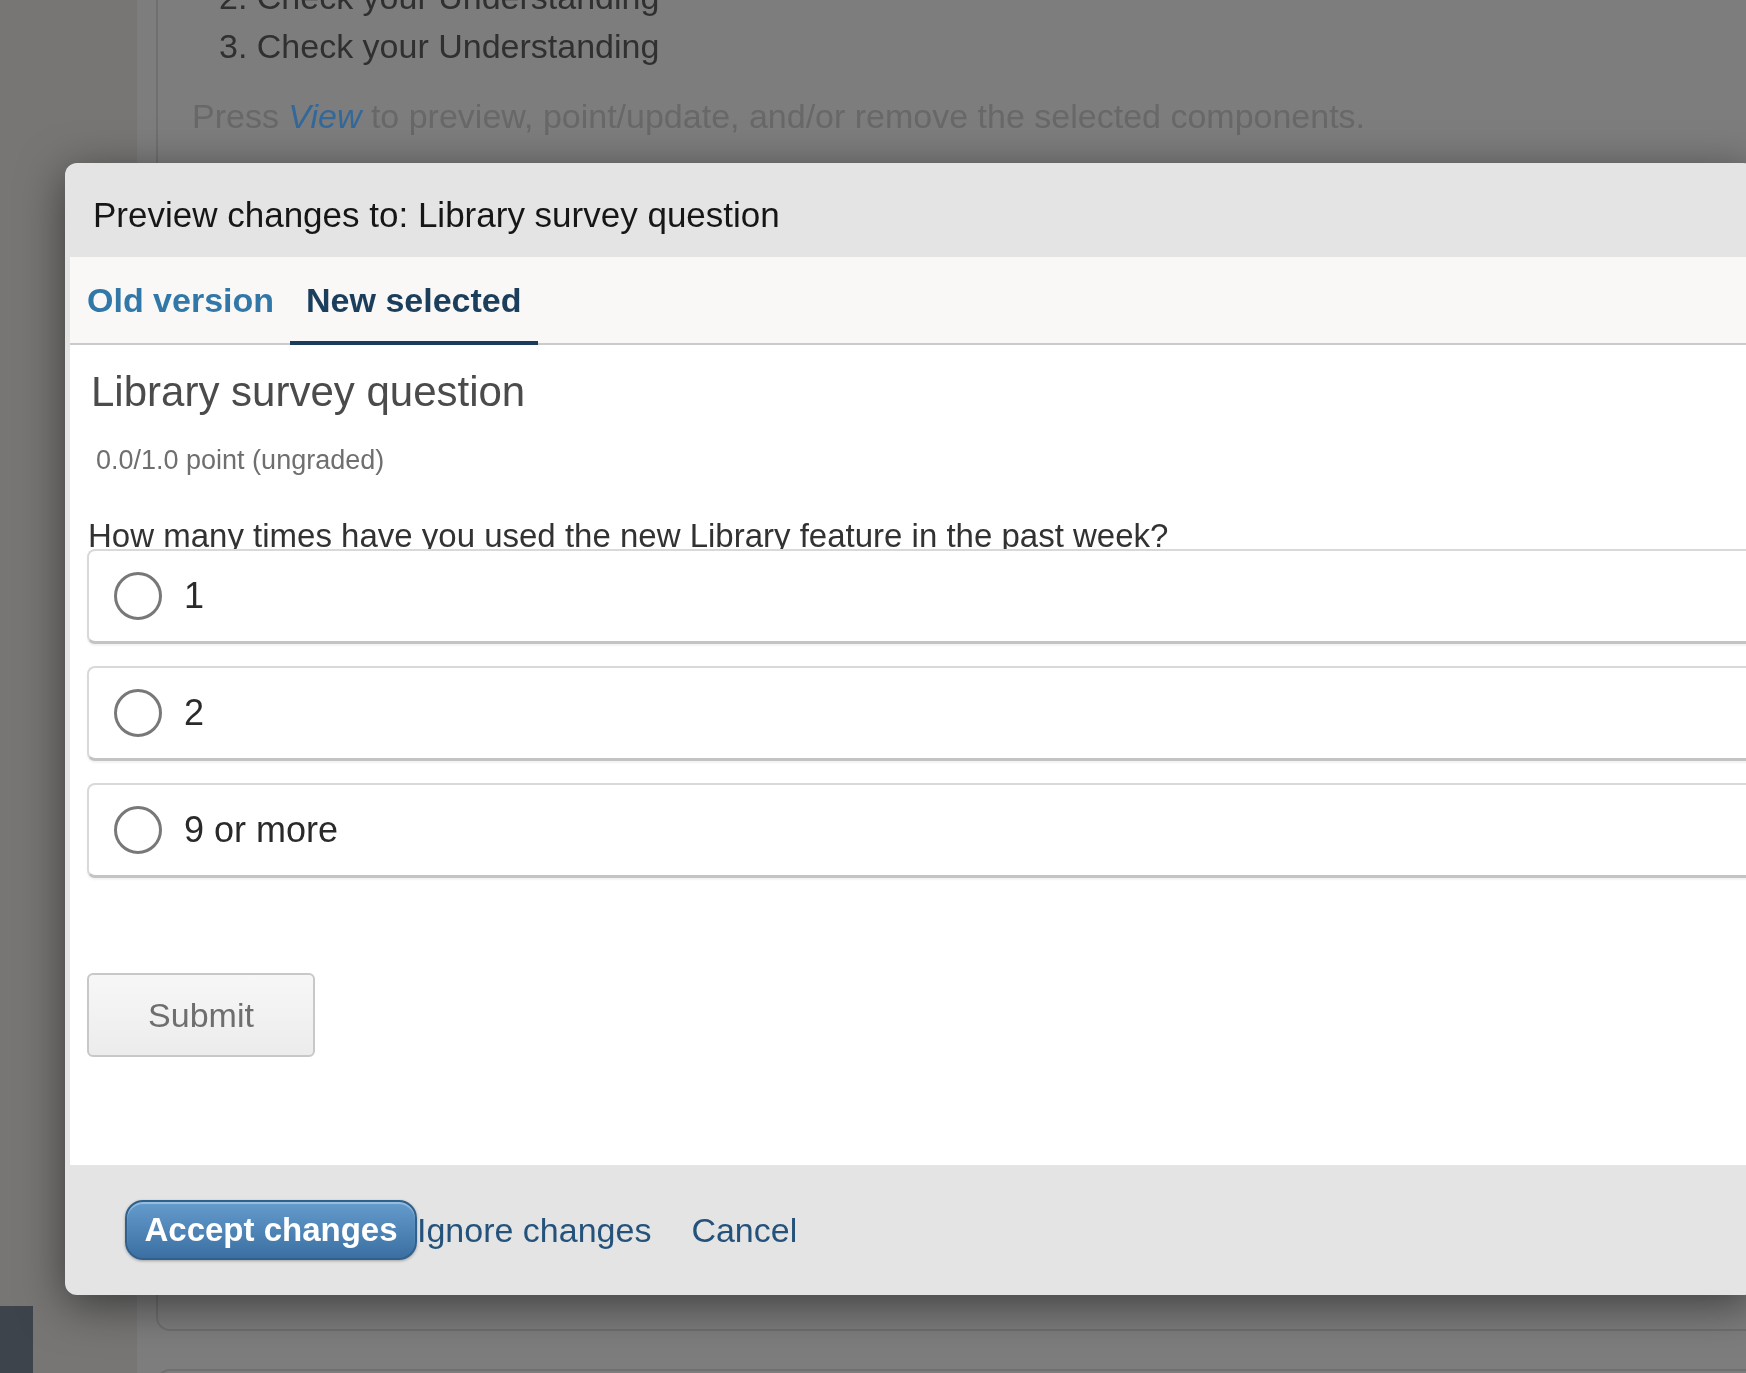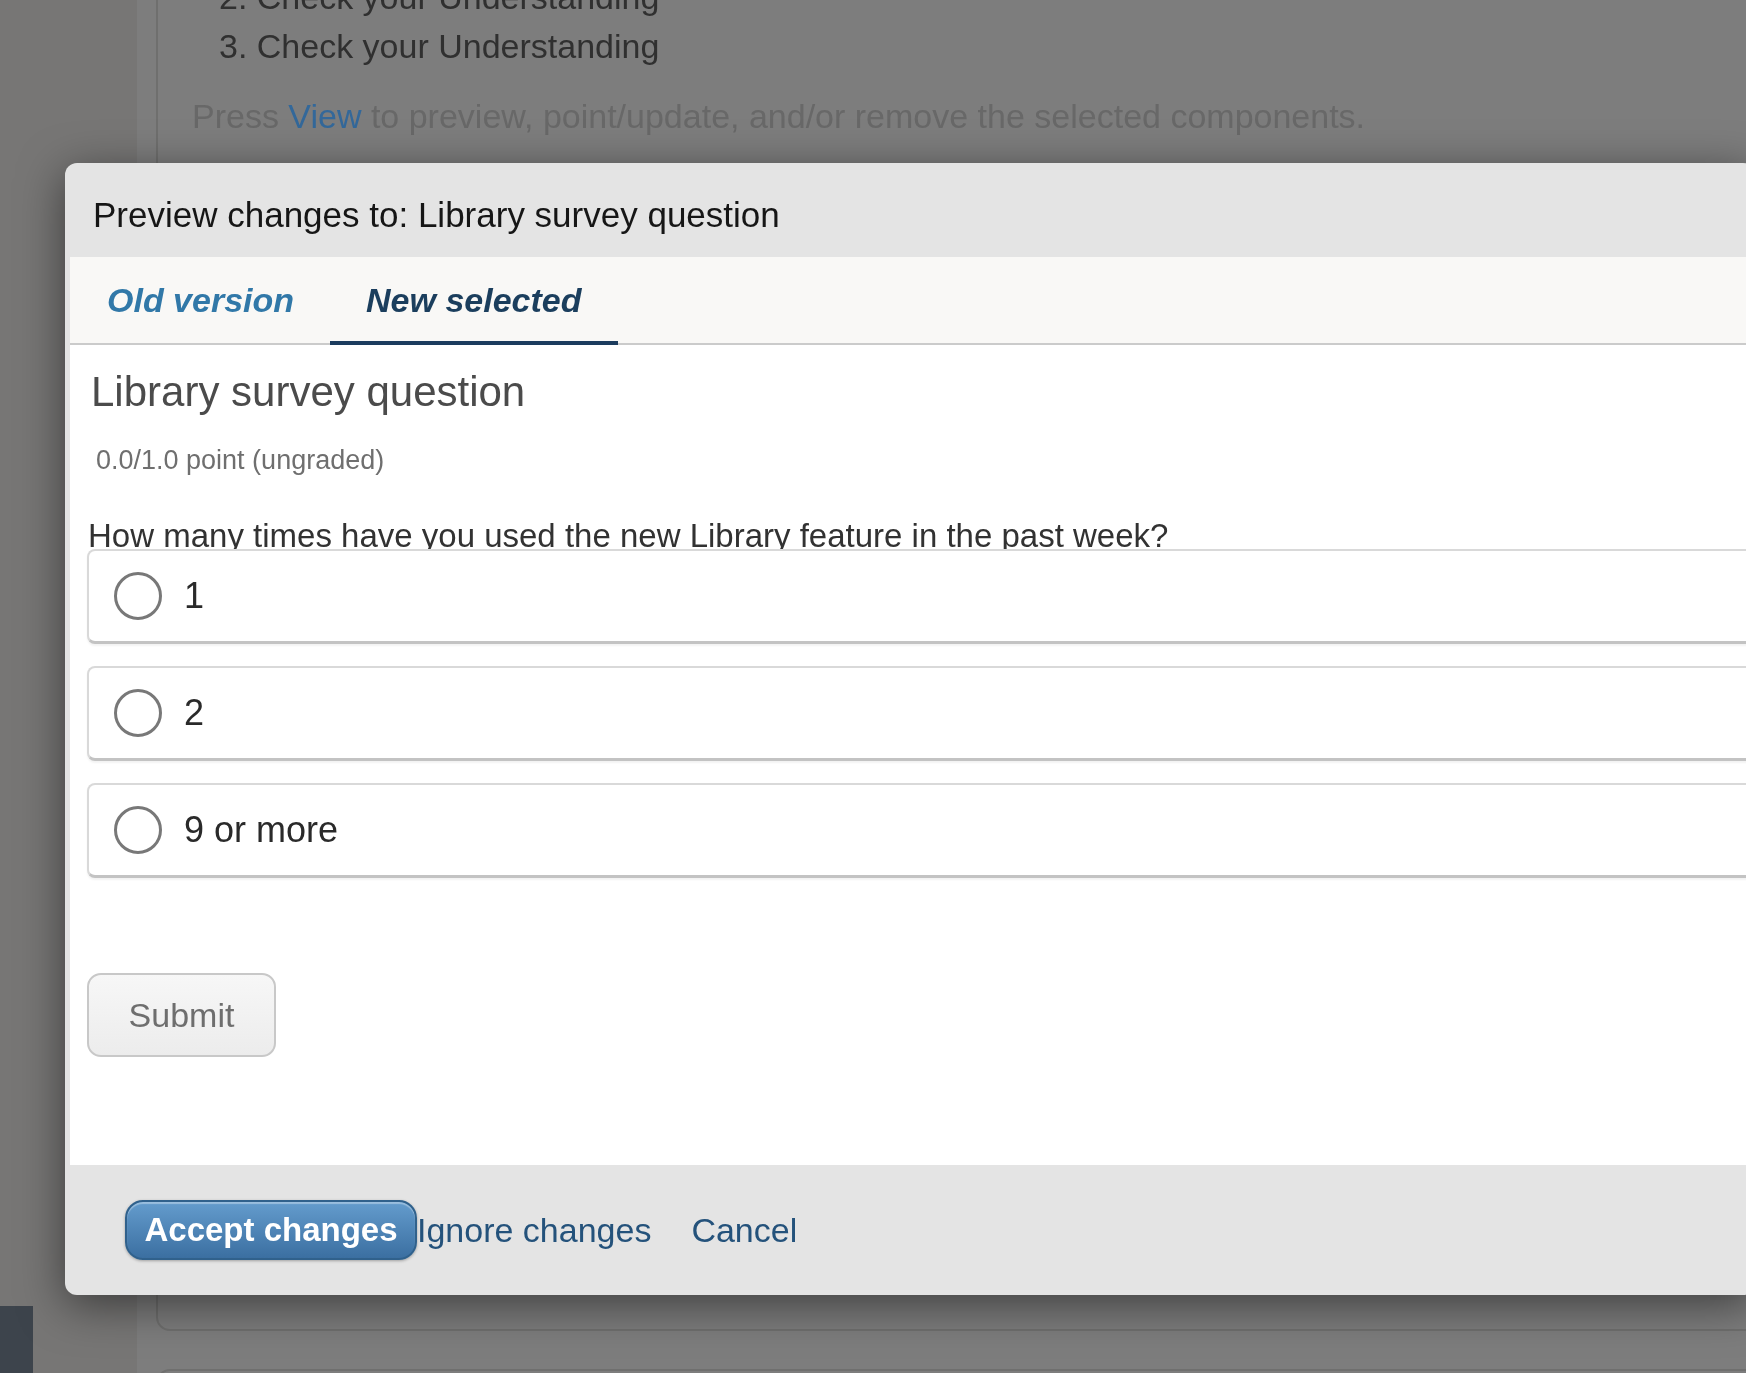--- a/index.html
+++ b/index.html
@@ -10,45 +10,45 @@
   }
   
   .bg-left-strip{position:absolute;left:0;top:0;width:137px;height:1373px;background:#777675;}
   .bg-panel{position:absolute;left:156px;top:-40px;width:1700px;height:1371px;
     border:2px solid #6f6f6e;border-radius:14px;box-sizing:border-box;}
   .bg-panel-next{position:absolute;left:156px;top:1369px;width:1700px;height:80px;
     border:2px solid #6f6f6e;border-radius:14px 14px 0 0;box-sizing:border-box;}
   .bg-dark-square{position:absolute;left:0;top:1306px;width:33px;height:67px;background:#3d444c;}
   .bg-list{position:absolute;left:219px;top:-27px;font-size:34px;line-height:49px;color:#303030;}
   .bg-hint{position:absolute;left:192px;top:97px;font-size:34px;color:#686868;white-space:nowrap;}
-  .bg-hint .view-link{color:#33689a;}
+  .bg-hint .view-link{color:#33689a;font-style:italic;}
   
   .modal{position:absolute;left:65px;top:163px;width:1690px;height:1132px;
     background:#e4e4e4;border-radius:12px;box-shadow:0 10px 45px rgba(0,0,0,0.5);}
   .modal-title{position:absolute;left:28px;top:32px;font-size:35px;color:#161616;white-space:nowrap;}
   .modal-inner{position:absolute;left:5px;right:0;top:94px;height:908px;}
   .tabbar{height:86px;background:#f9f8f6;border-bottom:2px solid #cbcbcb;
     display:flex;padding-left:1px;font-size:34px;font-weight:bold;}
-  .tab{padding:0 36px;line-height:86px;position:relative;cursor:pointer;white-space:nowrap;font-style:italic;}
+  .tab{padding:0 16px;line-height:86px;position:relative;cursor:pointer;white-space:nowrap;}
   .tab-old{color:#3178a8;}
   .tab-new{color:#1b3e5d;}
   .tab.active::after{content:'';position:absolute;left:0;right:0;bottom:-5px;height:7px;background:#1c3c5e;}
   .content{position:absolute;top:88px;left:0;right:0;height:820px;background:#ffffff;}
   .q-heading{position:absolute;left:21px;top:23px;font-size:42px;color:#4b4b4b;white-space:nowrap;}
   .q-points{position:absolute;left:18px;top:100px;font-size:27px;color:#6f6f6f;white-space:nowrap;margin-left:8px;}
   .q-prompt{position:absolute;left:18px;top:172px;font-size:33px;color:#323232;white-space:nowrap;}
   .options{position:absolute;left:17px;top:204px;right:-40px;}
   .option-card{height:90px;background:#ffffff;border:2px solid #d9d9d9;border-bottom:3px solid #c3c3c3;
     border-radius:8px;margin-bottom:22px;display:flex;align-items:center;padding-left:25px;
     box-shadow:0 2px 2px rgba(0,0,0,0.05);cursor:pointer;}
   .radio{width:42px;height:42px;border:3px solid #787878;border-radius:50%;background:#fff;
     margin-right:22px;flex-shrink:0;}
   .option-label{font-size:36px;color:#2a2a2a;}
-  .submit-btn{position:absolute;left:17px;top:628px;width:189px;height:84px;
-    background:linear-gradient(180deg,#f7f7f7,#ececec);border:2px solid #c8c8c8;border-radius:14px;
+  .submit-btn{position:absolute;left:17px;top:628px;width:228px;height:84px;
+    background:linear-gradient(180deg,#f7f7f7,#ececec);border:2px solid #c8c8c8;border-radius:6px;
     font-size:34px;color:#6e6e6e;font-family:inherit;cursor:pointer;box-sizing:border-box;}
   .modal-footer{position:absolute;left:0;right:0;bottom:0;height:130px;display:flex;align-items:center;padding-left:60px;}
   .accept-btn{width:292px;height:60px;border-radius:18px;border:2px solid #30618c;
     background:linear-gradient(180deg,#649ccd,#3b6fa1);color:#ffffff;font-weight:bold;font-size:33px;
     font-family:inherit;cursor:pointer;box-sizing:border-box;
     box-shadow:inset 0 2px 1px rgba(255,255,255,0.35),0 1px 3px rgba(0,0,0,0.3);}
   .footer-link{font-size:34px;color:#24527b;cursor:pointer;white-space:nowrap;}
   .footer-link.ignore{}
   .footer-link.cancel{margin-left:40px;}
 </style>

